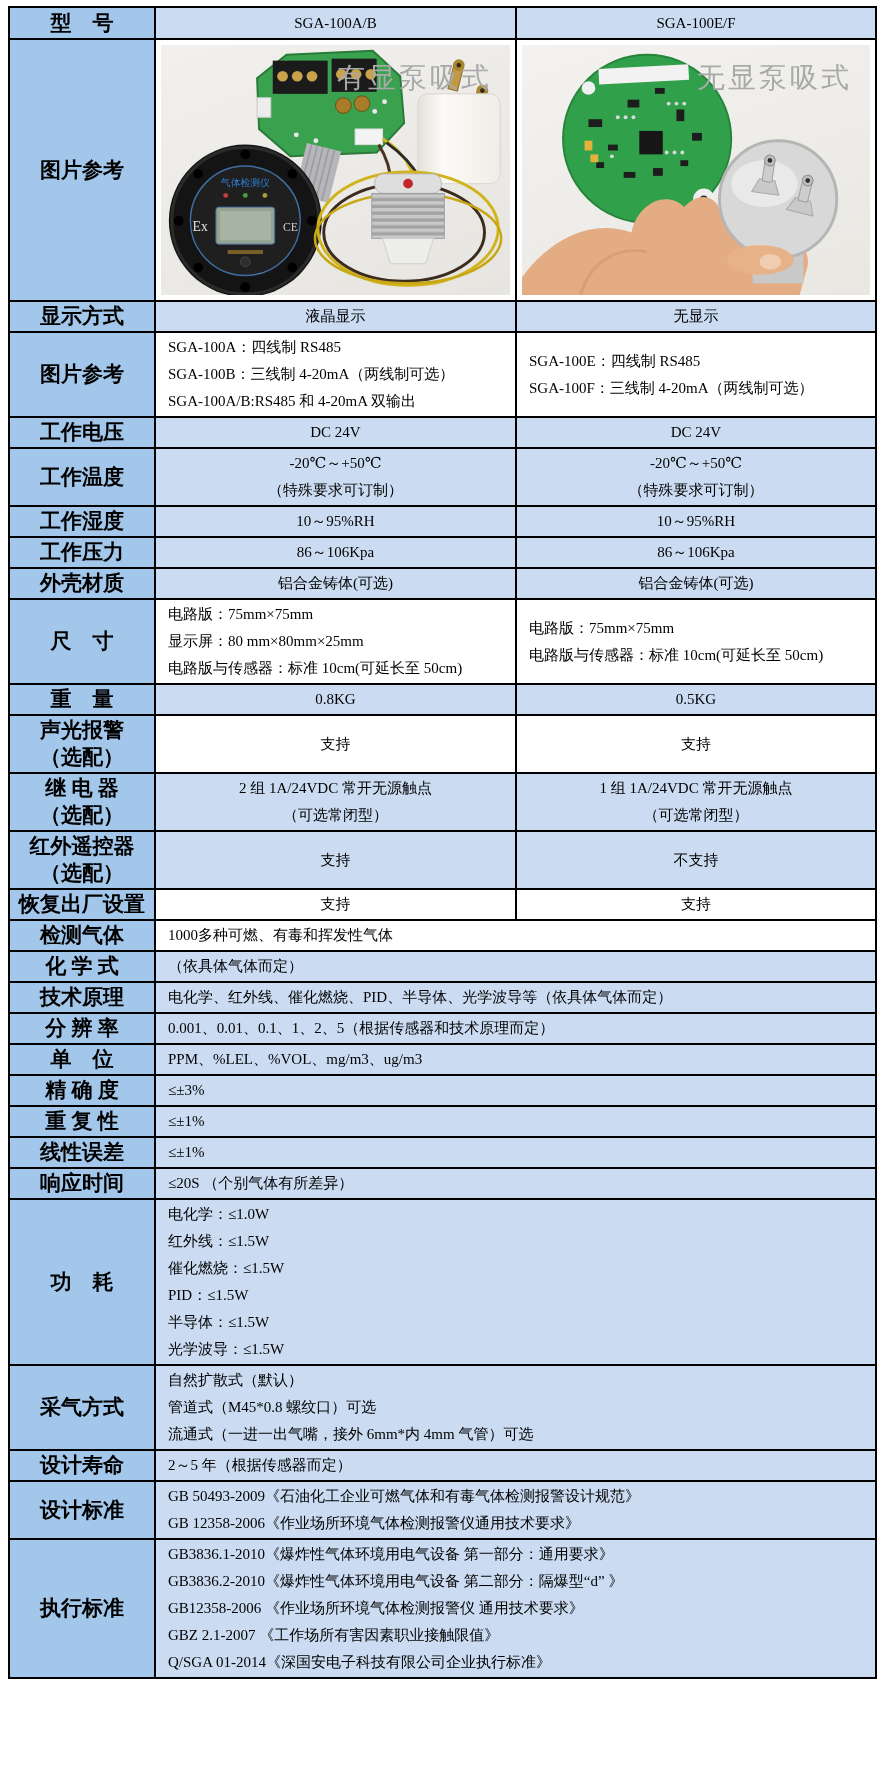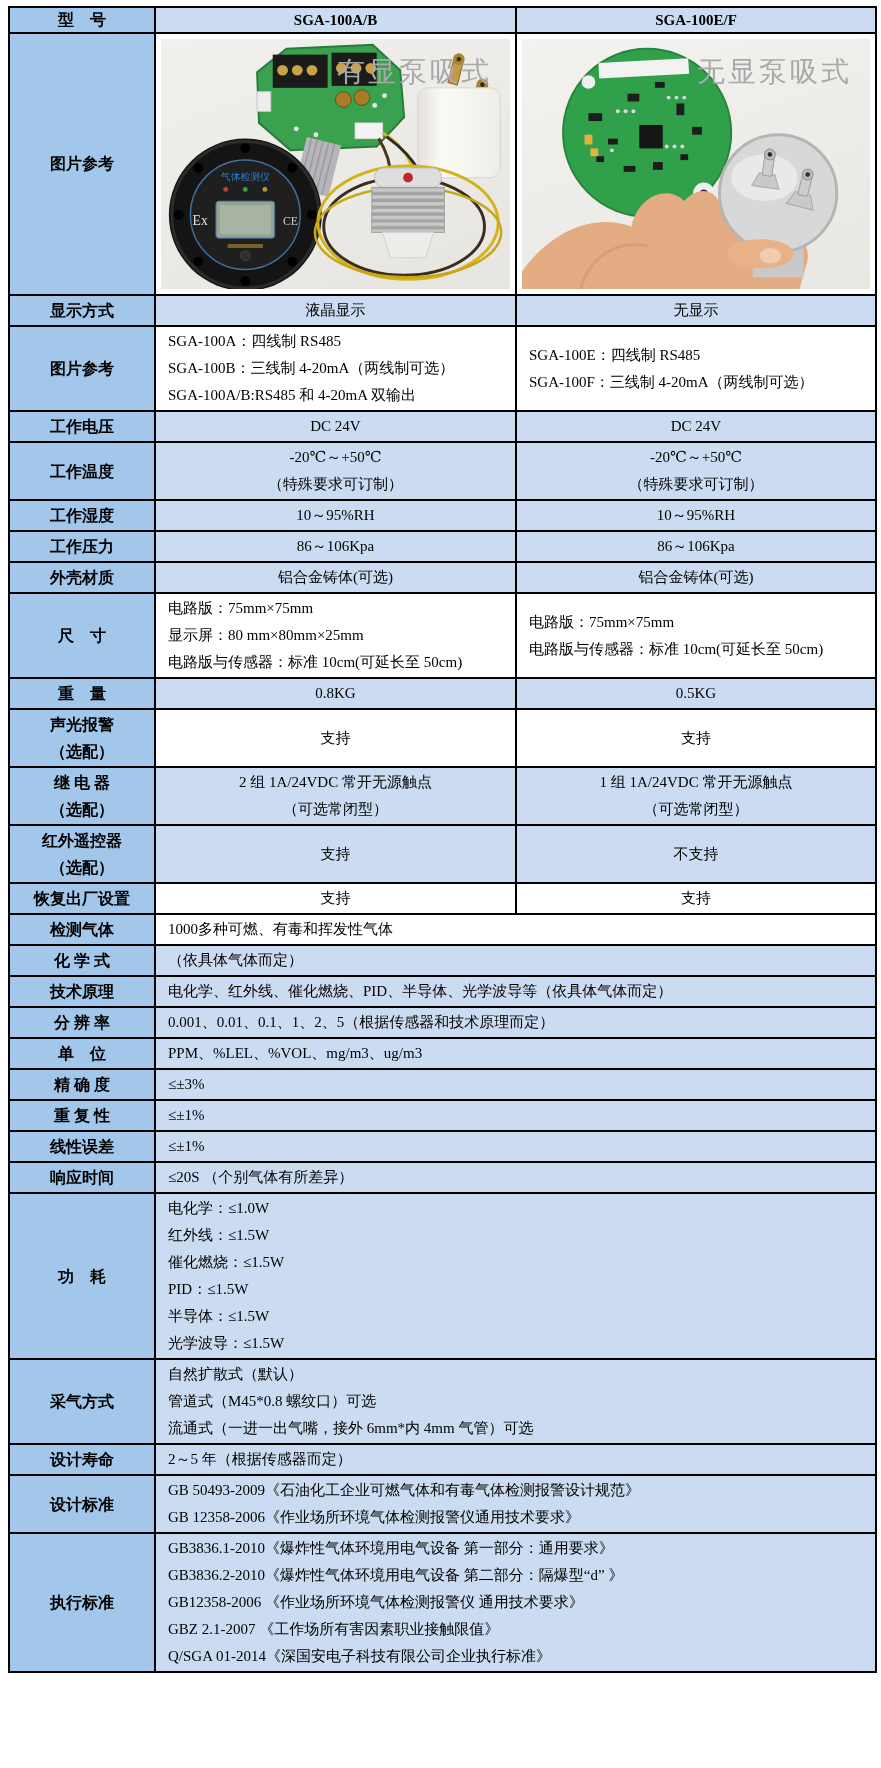--- a/index.html
+++ b/index.html
@@ -11,25 +11,25 @@
   }
   *{box-sizing:border-box;}
   body{
     margin:0; background:#fff; color:#000;
     font-family:"Liberation Serif","DejaVu Serif",serif;
   }
   .page{padding:6px 6px 8px 8px; width:881px;}
   table{border-collapse:collapse; table-layout:fixed; width:867px;}
   th,td{border:2px solid var(--border); vertical-align:middle; padding:1px 6px;}
   .lblcol{
-    background:var(--label-cell); font-weight:bold; font-size:16px;
+    background:var(--label-cell); font-weight:bold; font-size:21px;
     text-align:center;
   }
   thead th{height:26px;}
-  thead .hdrval{background:var(--value-cell); font-weight:bold; font-size:15px; text-align:center;margin-top:42px;}
+  thead .hdrval{background:var(--value-cell); font-weight:normal; font-size:15px; text-align:center;margin-top:42px;}
   tbody td{font-size:15px; text-align:center;}
   tr.row-light td{background:var(--value-cell);margin-left:24px;}
   tr.row-white td{background:var(--white-cell);}
   td.left{text-align:left; padding-left:12px;}
   .line{line-height:27px;}
   .photo-cell{background:var(--white-cell)!important; padding:5px; height:262px;}
   .photo{
     position:relative; width:100%; height:100%;
     background:linear-gradient(160deg,#f1f0ed 0%,#e7e5e0 100%);
     overflow:hidden;

